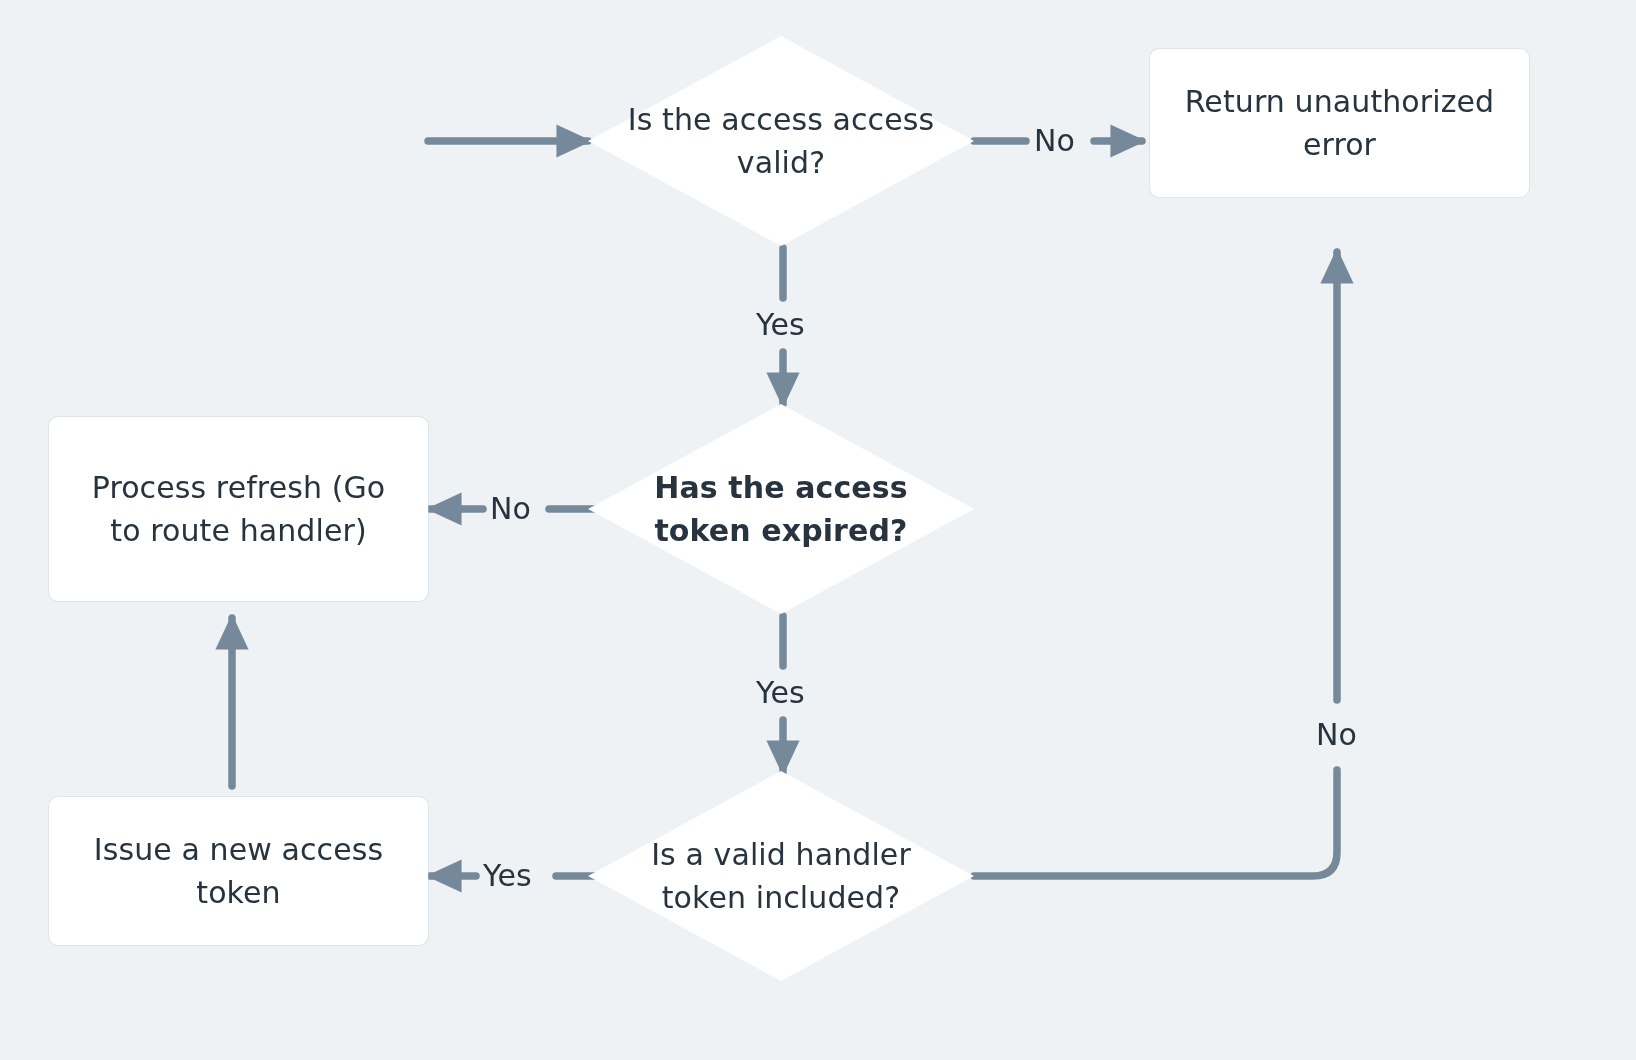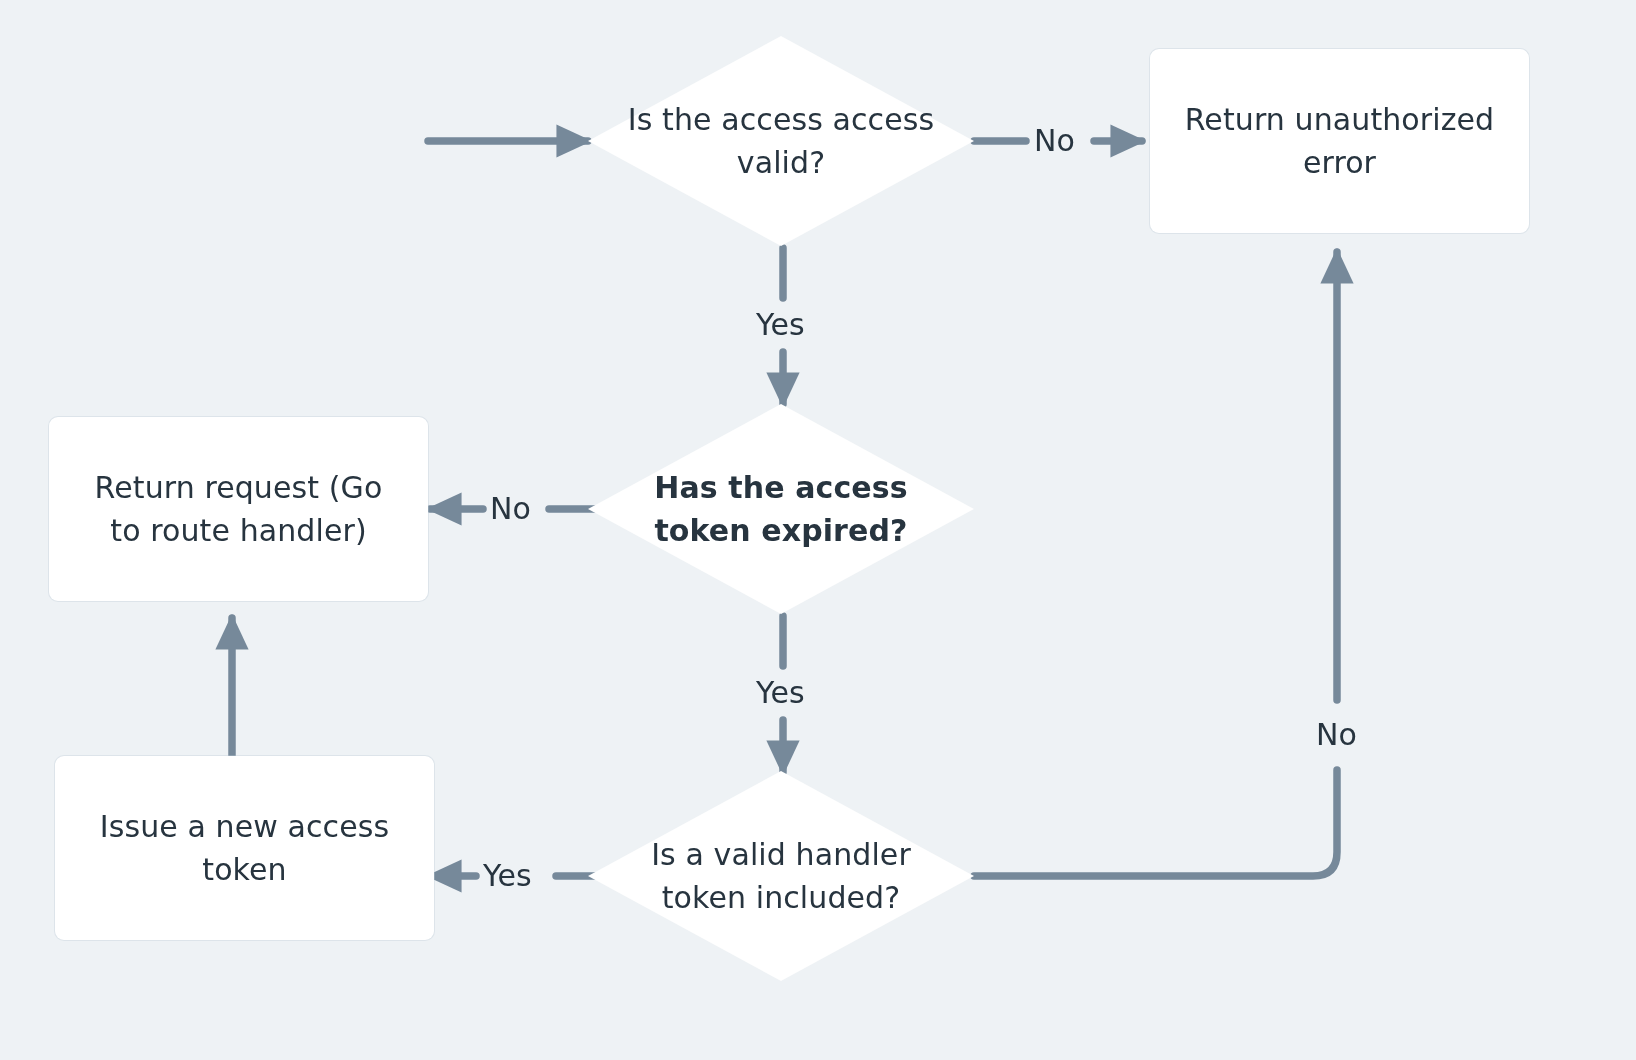--- a/index.html
+++ b/index.html
@@ -106,39 +106,39 @@
       <path d="M 232 786 L 232 618" marker-end="url(#ah)"></path>
     </g>
   </svg>
 
 
   <div class="node diamond" style="left:588px; top:36px; width:386px; height:210px;">
     <span class="diamond-shape"></span>
     <span class="node-text">Is the access access valid?</span>
   </div>
 
-  <div class="node box" style="left:1150px; top:49px; width:379px; height:184px;justify-content:center;">
+  <div class="node box" style="left:1150px; top:49px; width:379px; height:148px;justify-content:center;">
     <span class="node-text">Return unauthorized error</span>
   </div>
 
   <div class="node box" style="left:49px; top:417px; width:379px; height:184px;">
-    <span class="node-text">Return request (Go to route handler)</span>
+    <span class="node-text">Process refresh (Go to route handler)</span>
   </div>
 
   <div class="node diamond" style="left:588px; top:404px; width:386px; height:210px;font-weight:bold;">
     <span class="diamond-shape"></span>
     <span class="node-text">Has the access token expired?</span>
   </div>
 
   <div class="node diamond" style="left:588px; top:771px; width:386px; height:210px;">
     <span class="diamond-shape"></span>
     <span class="node-text">Is a valid handler token included?</span>
   </div>
 
-  <div class="node box" style="left:49px; top:756px; width:379px; height:184px;margin-left:6px;">
+  <div class="node box" style="left:49px; top:797px; width:379px; height:148px;">
     <span class="node-text">Issue a new access token</span>
   </div>
 
   <div class="edge-label" style="left:1034px; top:126px;">No</div>
 
   <div class="edge-label" style="left:756px; top:310px;">Yes</div>
 
   <div class="edge-label" style="left:490px; top:494px;">No</div>
 
   <div class="edge-label" style="left:756px; top:678px;">Yes</div>

